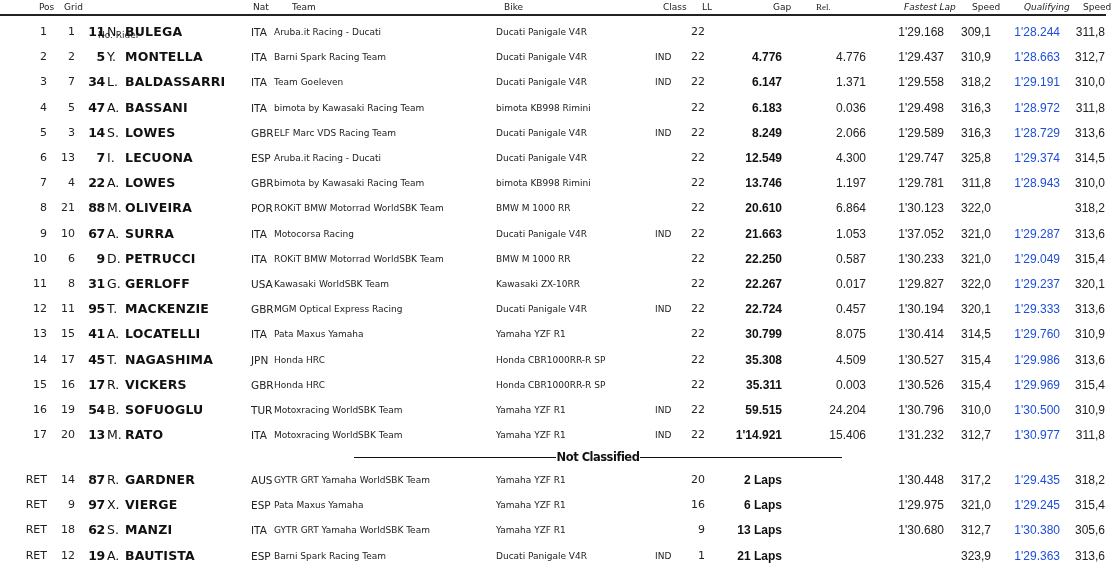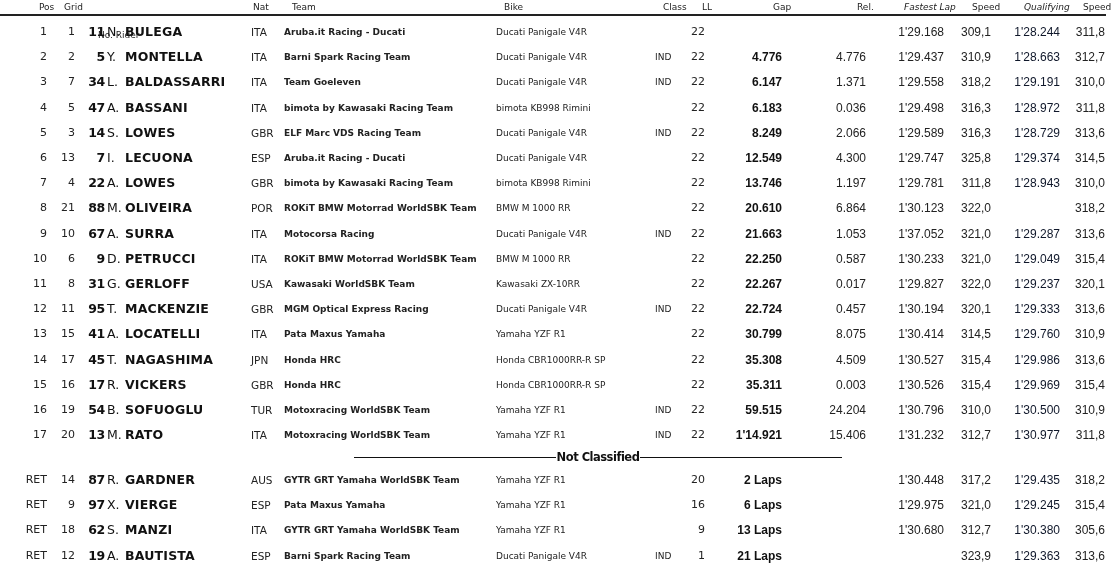--- a/index.html
+++ b/index.html
@@ -13,34 +13,34 @@
   }
   .hdr span { position: absolute; top: 2px; white-space: nowrap; padding-left: 8px; }
   .row { position: absolute; left: 0; width: 1117px; height: 25px; }
   .row span { position: absolute; top: 6px; white-space: nowrap; line-height: 14px; }
   .c-pos { right: calc(1117px - 47px); font-size: 11px; color:#222; }
   .c-grid { right: calc(1117px - 75px); font-size: 11px; color:#222; }
   .c-num { right: calc(1117px - 105px); font-size: 12.5px; font-weight: bold; letter-spacing:-0.3px; }
   .c-init { left: 107px; font-size: 12.5px; }
   .c-last { left: 125px; font-size: 12.5px; font-weight: bold; letter-spacing: 0.2px; }
   .c-nat { left: 251px; font-size: 10.5px; color:#222; }
-  .c-team { left: 284px; font-size: 9px; color:#222;font-weight:bold; }
+  .c-team { left: 274px; font-size: 9px; color:#222; }
   .c-bike { left: 496px; font-size: 9px; color:#222; }
   .c-class { left: 655px; font-size: 9px; color:#222; }
   .c-ll { right: calc(1117px - 705px); font-size: 11px; color:#222; }
   .c-gap { right: calc(1117px - 782px); font-family: "Liberation Sans", sans-serif; font-size: 12px; font-weight: bold; }
   .c-rel { right: calc(1117px - 866px); font-family: "Liberation Sans", sans-serif; font-size: 12px; color:#222; }
   .c-fl { right: calc(1117px - 944px); font-family: "Liberation Sans", sans-serif; font-size: 12px; color:#222; }
   .c-sp1 { right: calc(1117px - 991px); font-family: "Liberation Sans", sans-serif; font-size: 12px; color:#222; }
-  .c-q { right: calc(1117px - 1060px); font-family: "Liberation Sans", sans-serif; font-size: 12px; color:#0f172a; }
+  .c-q { right: calc(1117px - 1060px); font-family: "Liberation Sans", sans-serif; font-size: 12px; color:#1d4ed8; }
   .c-sp2 { right: calc(1117px - 1105px); font-family: "Liberation Sans", sans-serif; font-size: 12px; color:#222; }
   .h-pos { left: 31px; } .h-grid { left: 56px; } .h-rider { left: 90px; margin-top: 28px; }
   .h-nat { left: 245px; } .h-team { left: 284px; } .h-bike { left: 496px; }
   .h-class { left: 655px; } .h-ll { left: 694px; } .h-gap { left: 765px; }
-  .h-rel { left: 849px; } .h-fl { left: 896px; font-style: italic; } .h-sp1 { left: 964px; }
+  .h-rel { left: 808px; font-family: Liberation Serif, serif; } .h-fl { left: 896px; font-style: italic; } .h-sp1 { left: 964px; }
   .h-q { left: 1016px; font-style: italic; } .h-sp2 { left: 1075px; }
   .sep {
     position: absolute; top: 450px; left: 0; width: 1117px; text-align: center;
     font-size: 11.5px; font-weight: bold; color: #111; letter-spacing: -0.5px;
   }
   .sep .line { display: inline-block; width: 202px; border-top: 1.5px solid #111; vertical-align: middle; margin: 0 1px; }
   .sep .l { margin-left: 80px; }
 </style>
 </head>
 <body>

